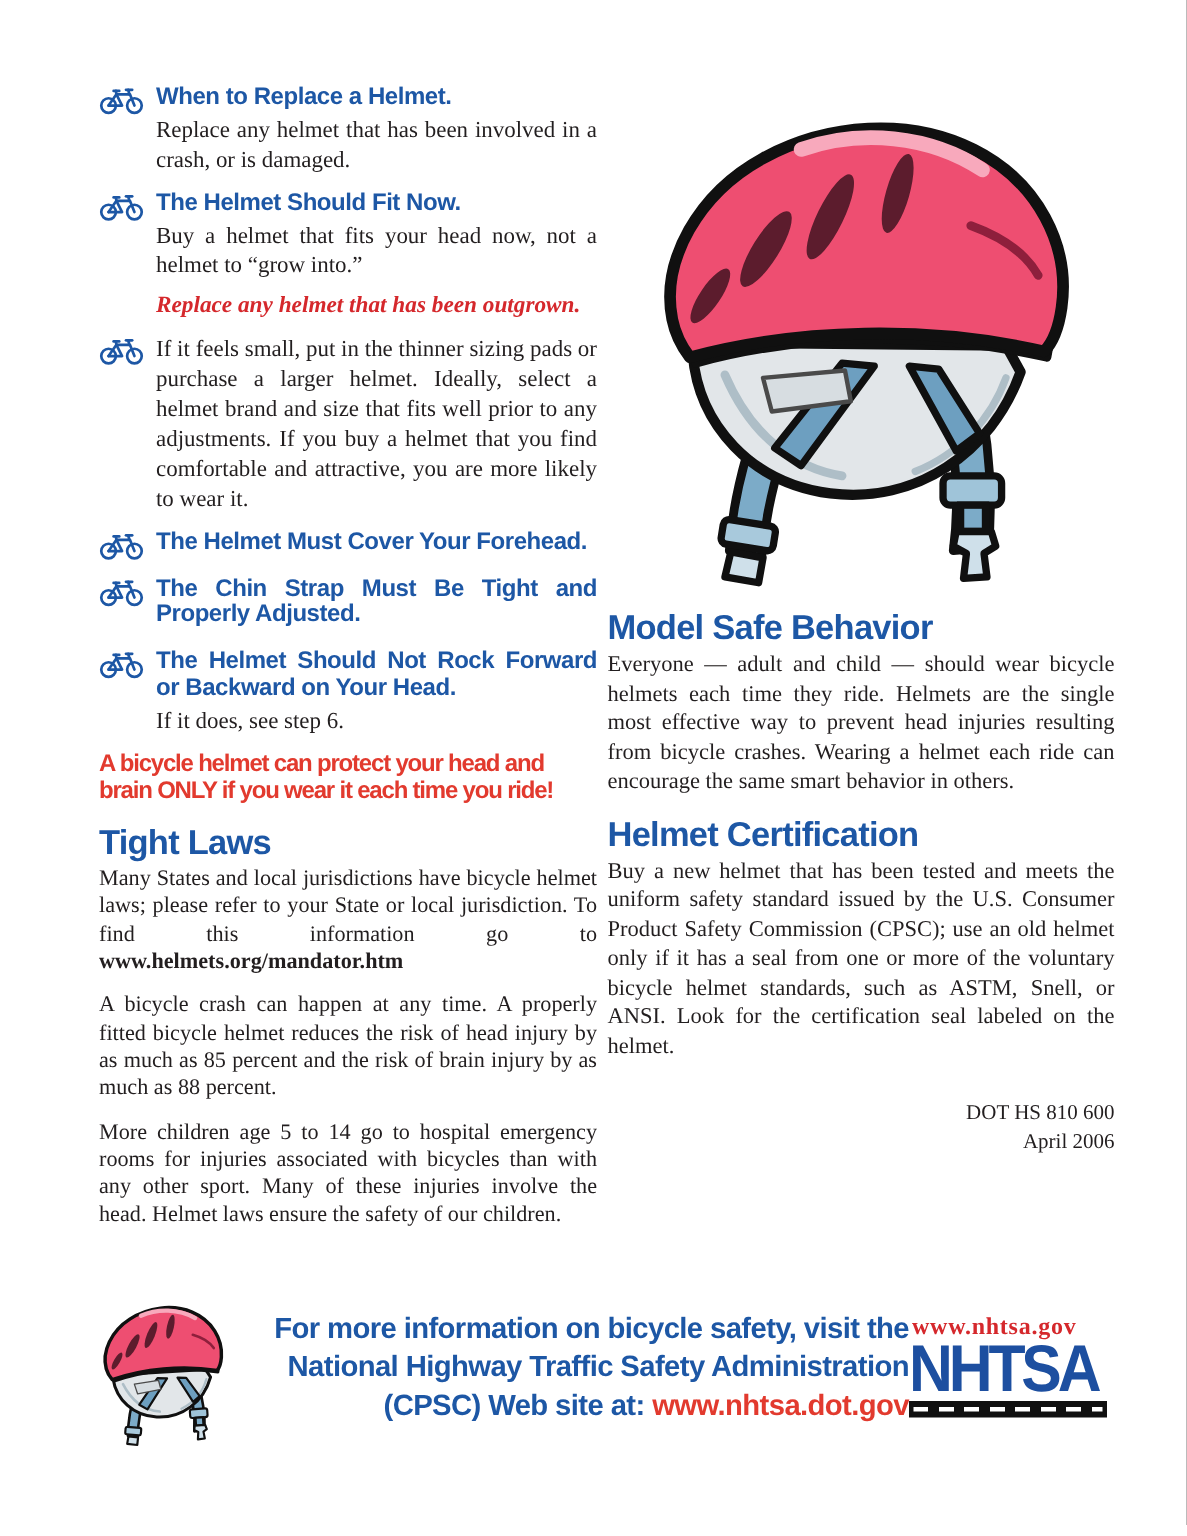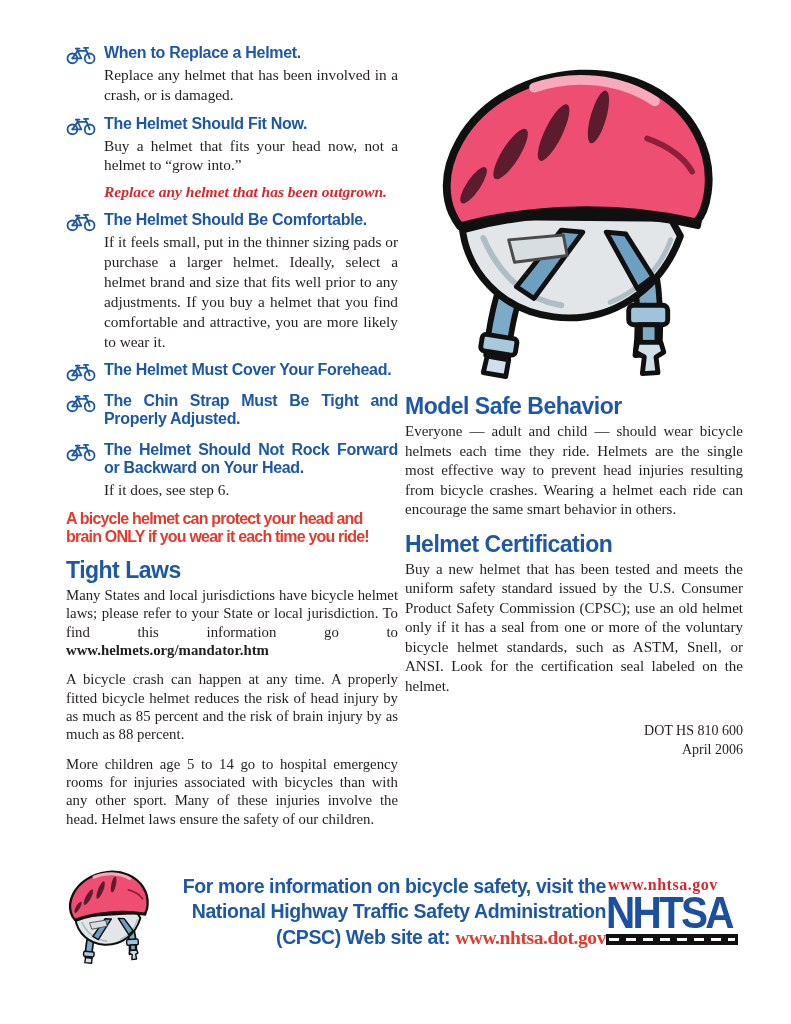--- a/index.html
+++ b/index.html
@@ -2,21 +2,21 @@
 <html><head>
 <meta charset="utf-8">
 <title>Bicycle Helmet Safety Brochure</title>
 <style>
   html,body{margin:0;padding:0;background:#888;}
   .page{
     position:relative; width:791px; height:1024px; margin:0 auto;
     background:#ffffff; overflow:hidden;
     font-family:"Liberation Serif", serif; color:#221e1f;
   }
-  .columns{position:absolute; left:66px; top:44px; display:flex;}
+  .columns{position:absolute; left:66px; top:56px; display:flex;}
   .col-left{width:332px;}
   .col-right{width:338px; margin-left:7px;}
 
   
   .check-item{display:flex; margin-bottom:10px;}
   .bike{flex:0 0 38px; padding-top:1px; color:#1d57a5;}
   .bike svg{width:30px; height:20px; display:block;}
   .check-content{flex:1;}
   .check-title{
     font-family:"Liberation Sans", sans-serif; font-weight:bold;
@@ -57,21 +57,21 @@
     position:absolute; left:56px; top:864px; width:690px;
     display:flex; align-items:flex-start;
   }
   .footer-helmet{flex:0 0 108px; padding-left:4px;}
   .footer-helmet svg{width:98px; height:100px; transform:rotate(-4deg);}
   .footer-text{
     flex:1; text-align:right; padding-top:10px;
     font-family:"Liberation Sans", sans-serif; font-weight:bold;
     color:#1d57a5; font-size:19.5px; line-height:1.3; letter-spacing:-0.4px;
   }
-  .footer-red{color:#e23a2e;font-family:Liberation Serif, serif;}
+  .footer-red{color:#e23a2e;}
   .nhtsa-logo{flex:0 0 140px; padding-top:12px; text-align:left;}
   .logo-url{
     font-family:"Liberation Serif", serif; font-weight:bold;
     color:#d5282c; font-size:16px; letter-spacing:0.5px; margin-left:2px;
   }
   .logo-word{
     font-family:"Liberation Sans", sans-serif; font-weight:bold;
     color:#1d4fa0; font-size:44px; line-height:0.82; letter-spacing:-3px;
     transform:scaleX(0.92); transform-origin:left; margin-top:1px;
   }
@@ -161,21 +161,20 @@
         </div>
       </div>
 
       <div class="check-item">
         <span class="bike">
             <svg>
               <use href="#bike"></use>
             </svg>
           </span>
         <div class="check-content">
-          <div class="check-title">The Helmet Should Be Comfortable.</div>
           <div class="check-body">If it feels small, put in the thinner sizing pads or purchase a larger helmet. Ideally, select a helmet brand and size that fits well prior to any adjustments. If you buy a helmet that you find comfortable and attractive, you are more likely to wear it.</div>
         </div>
       </div>
 
       <div class="check-item">
         <span class="bike">
             <svg>
               <use href="#bike"></use>
             </svg>
           </span>

